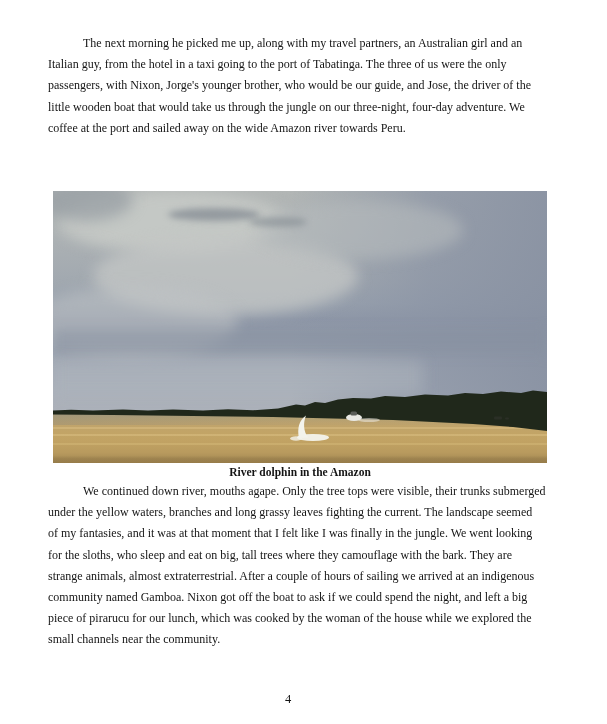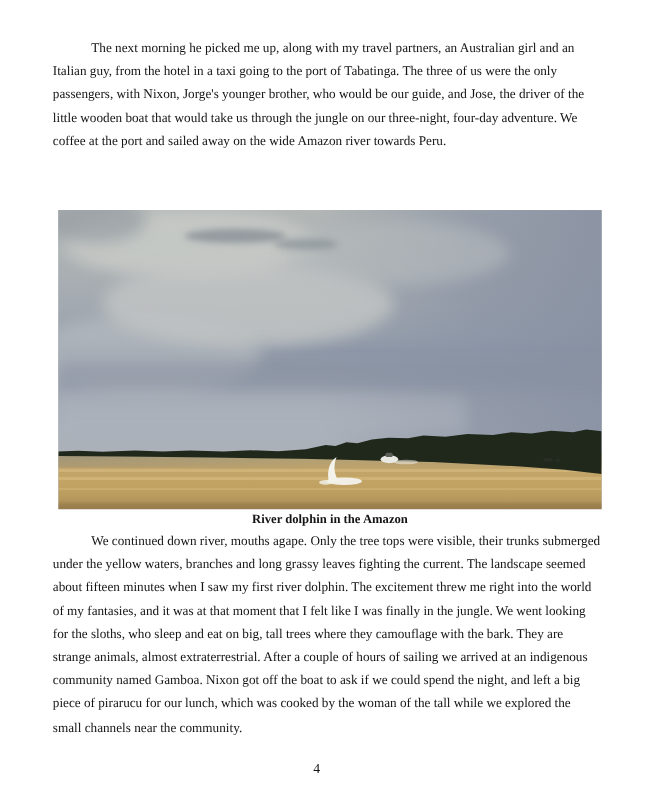--- a/index.html
+++ b/index.html
@@ -127,24 +127,23 @@
         <rect x="452" y="226.5" width="4" height="2" rx="1" style="fill:#2a2f26"></rect>
       </svg>
     </div>
   </div>
 
   <div class="caption">River dolphin in the Amazon</div>
 
   <div class="para indent" id="para-third">
       <div class="line">We continued down river, mouths agape. Only the tree tops were visible, their trunks submerged</div>
       <div class="line">under the yellow waters, branches and long grassy leaves fighting the current. The landscape seemed</div>
-      <div class="line">about fifteen minutes when I saw my first river dolphin. The excitement threw me right into the world</div>
       <div class="line">of my fantasies, and it was at that moment that I felt like I was finally in the jungle. We went looking</div>
       <div class="line">for the sloths, who sleep and eat on big, tall trees where they camouflage with the bark. They are</div>
       <div class="line">strange animals, almost extraterrestrial. After a couple of hours of sailing we arrived at an indigenous</div>
       <div class="line">community named Gamboa. Nixon got off the boat to ask if we could spend the night, and left a big</div>
-      <div class="line">piece of pirarucu for our lunch, which was cooked by the woman of the tall while we explored the</div>
+      <div class="line">piece of pirarucu for our lunch, which was cooked by the woman of the house while we explored the</div>
       <div class="line">small channels near the community.</div>
     </div>
 
   <div class="pageno">4</div>
 
 </div>
 
 </body></html>

